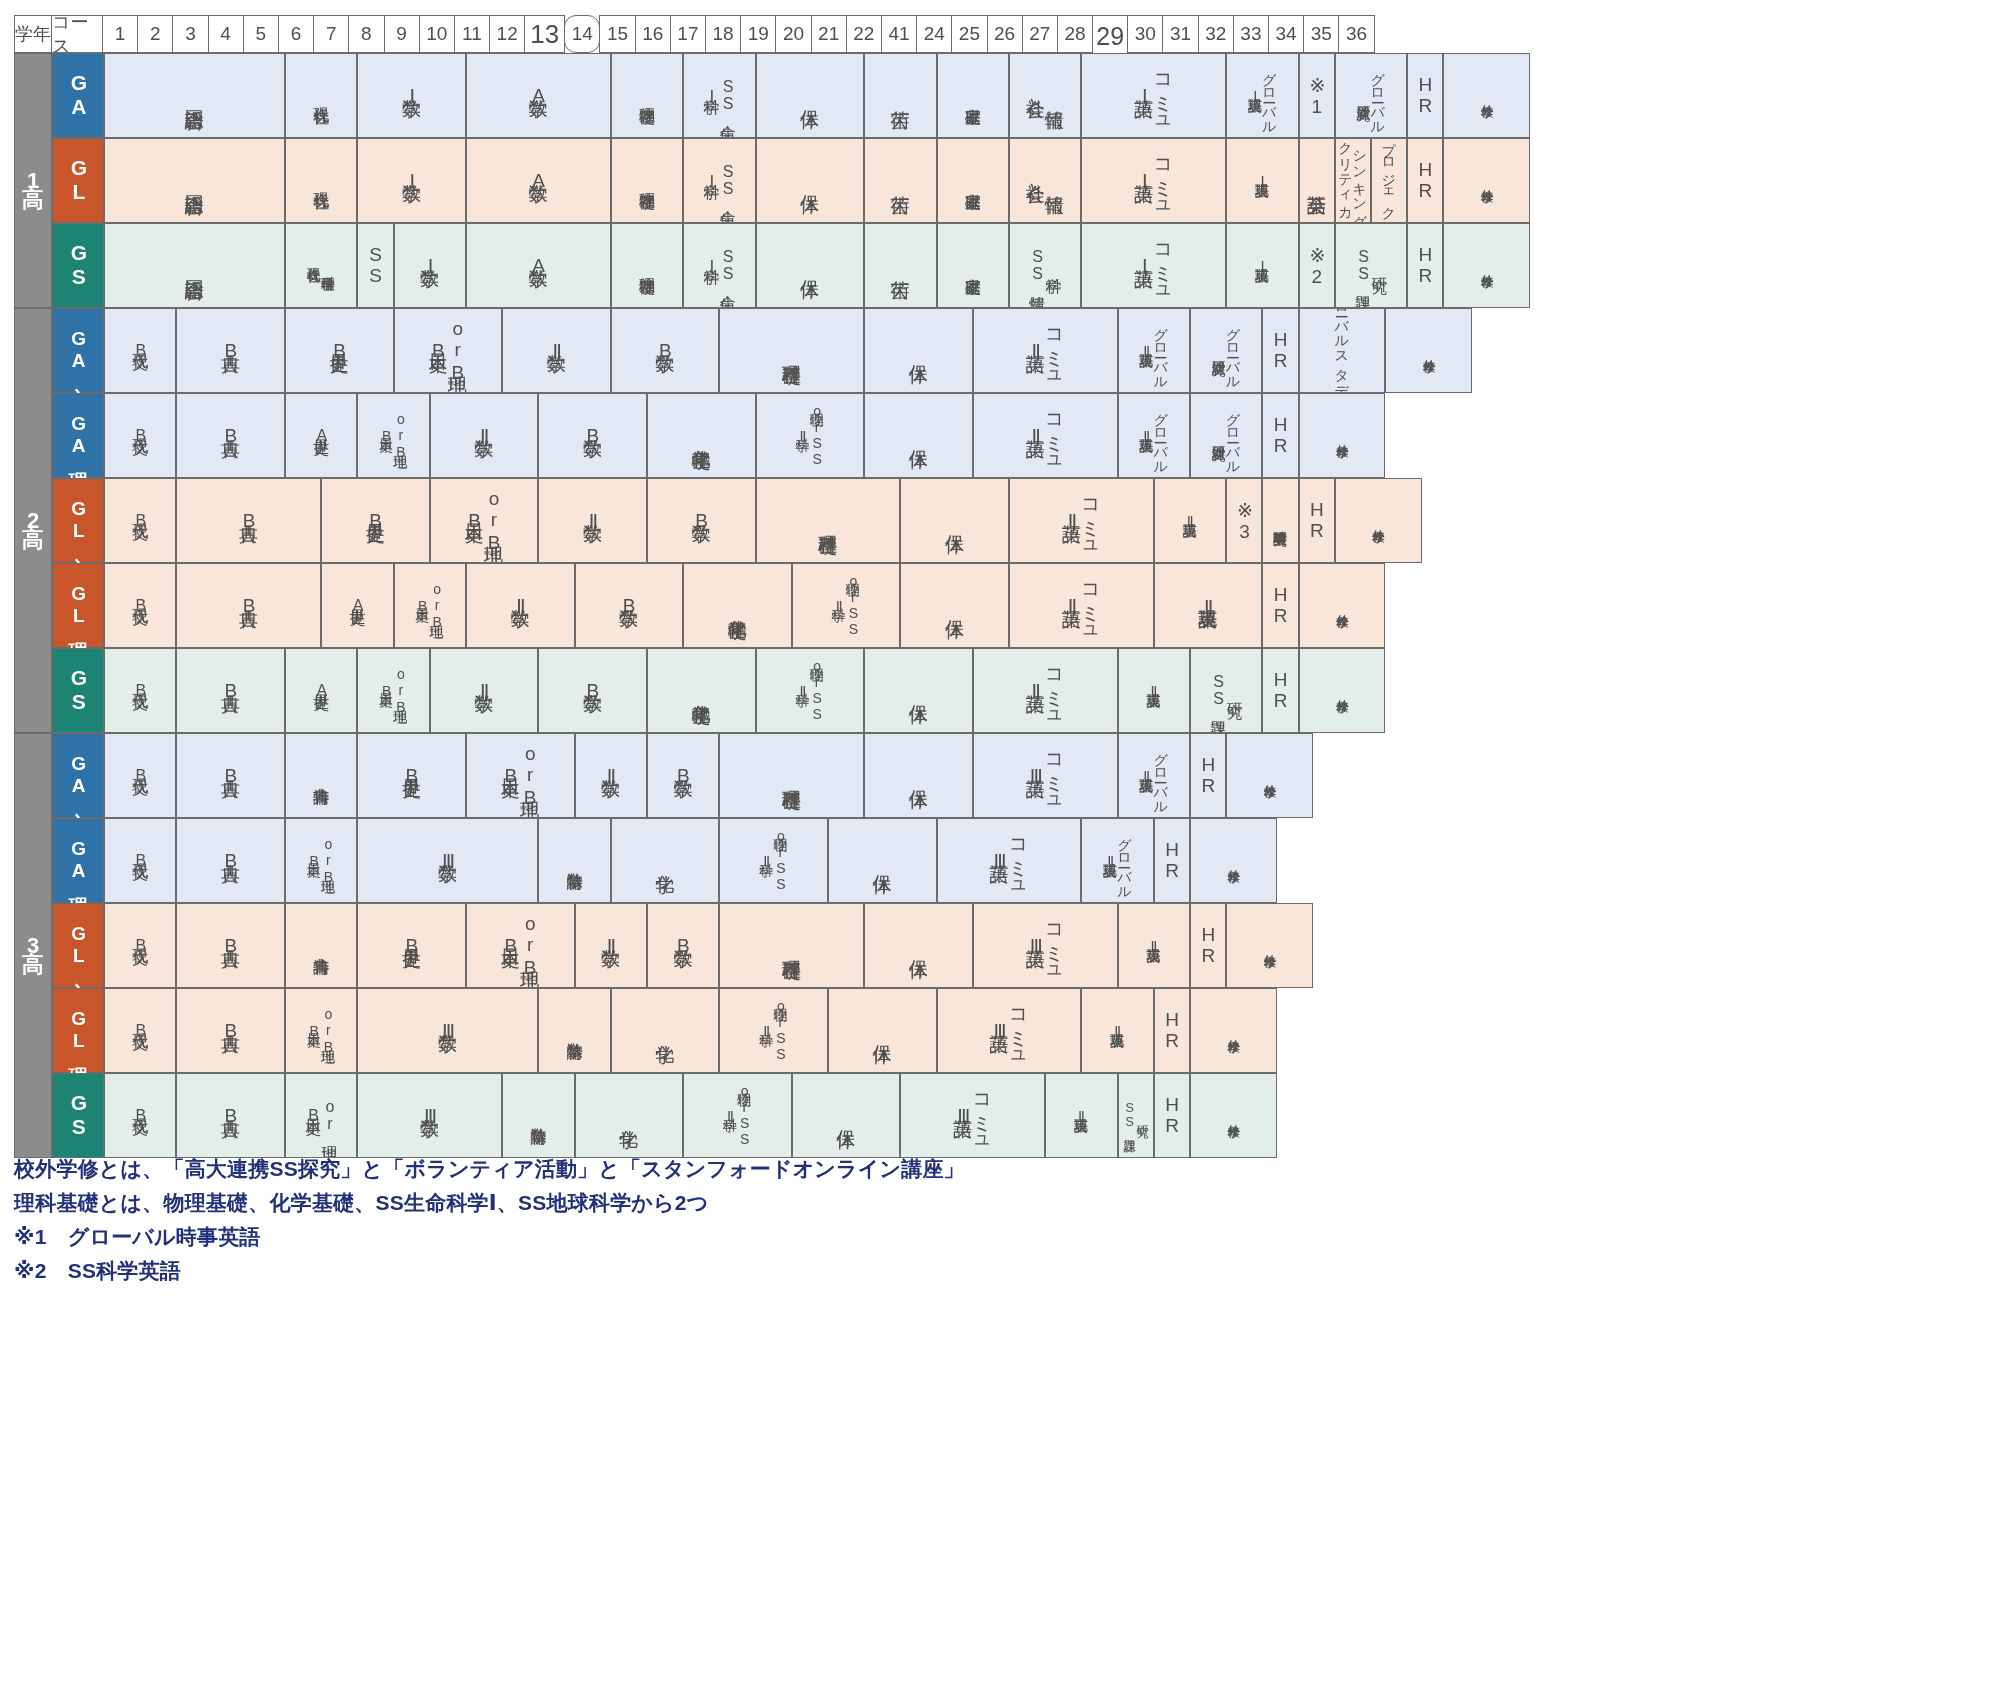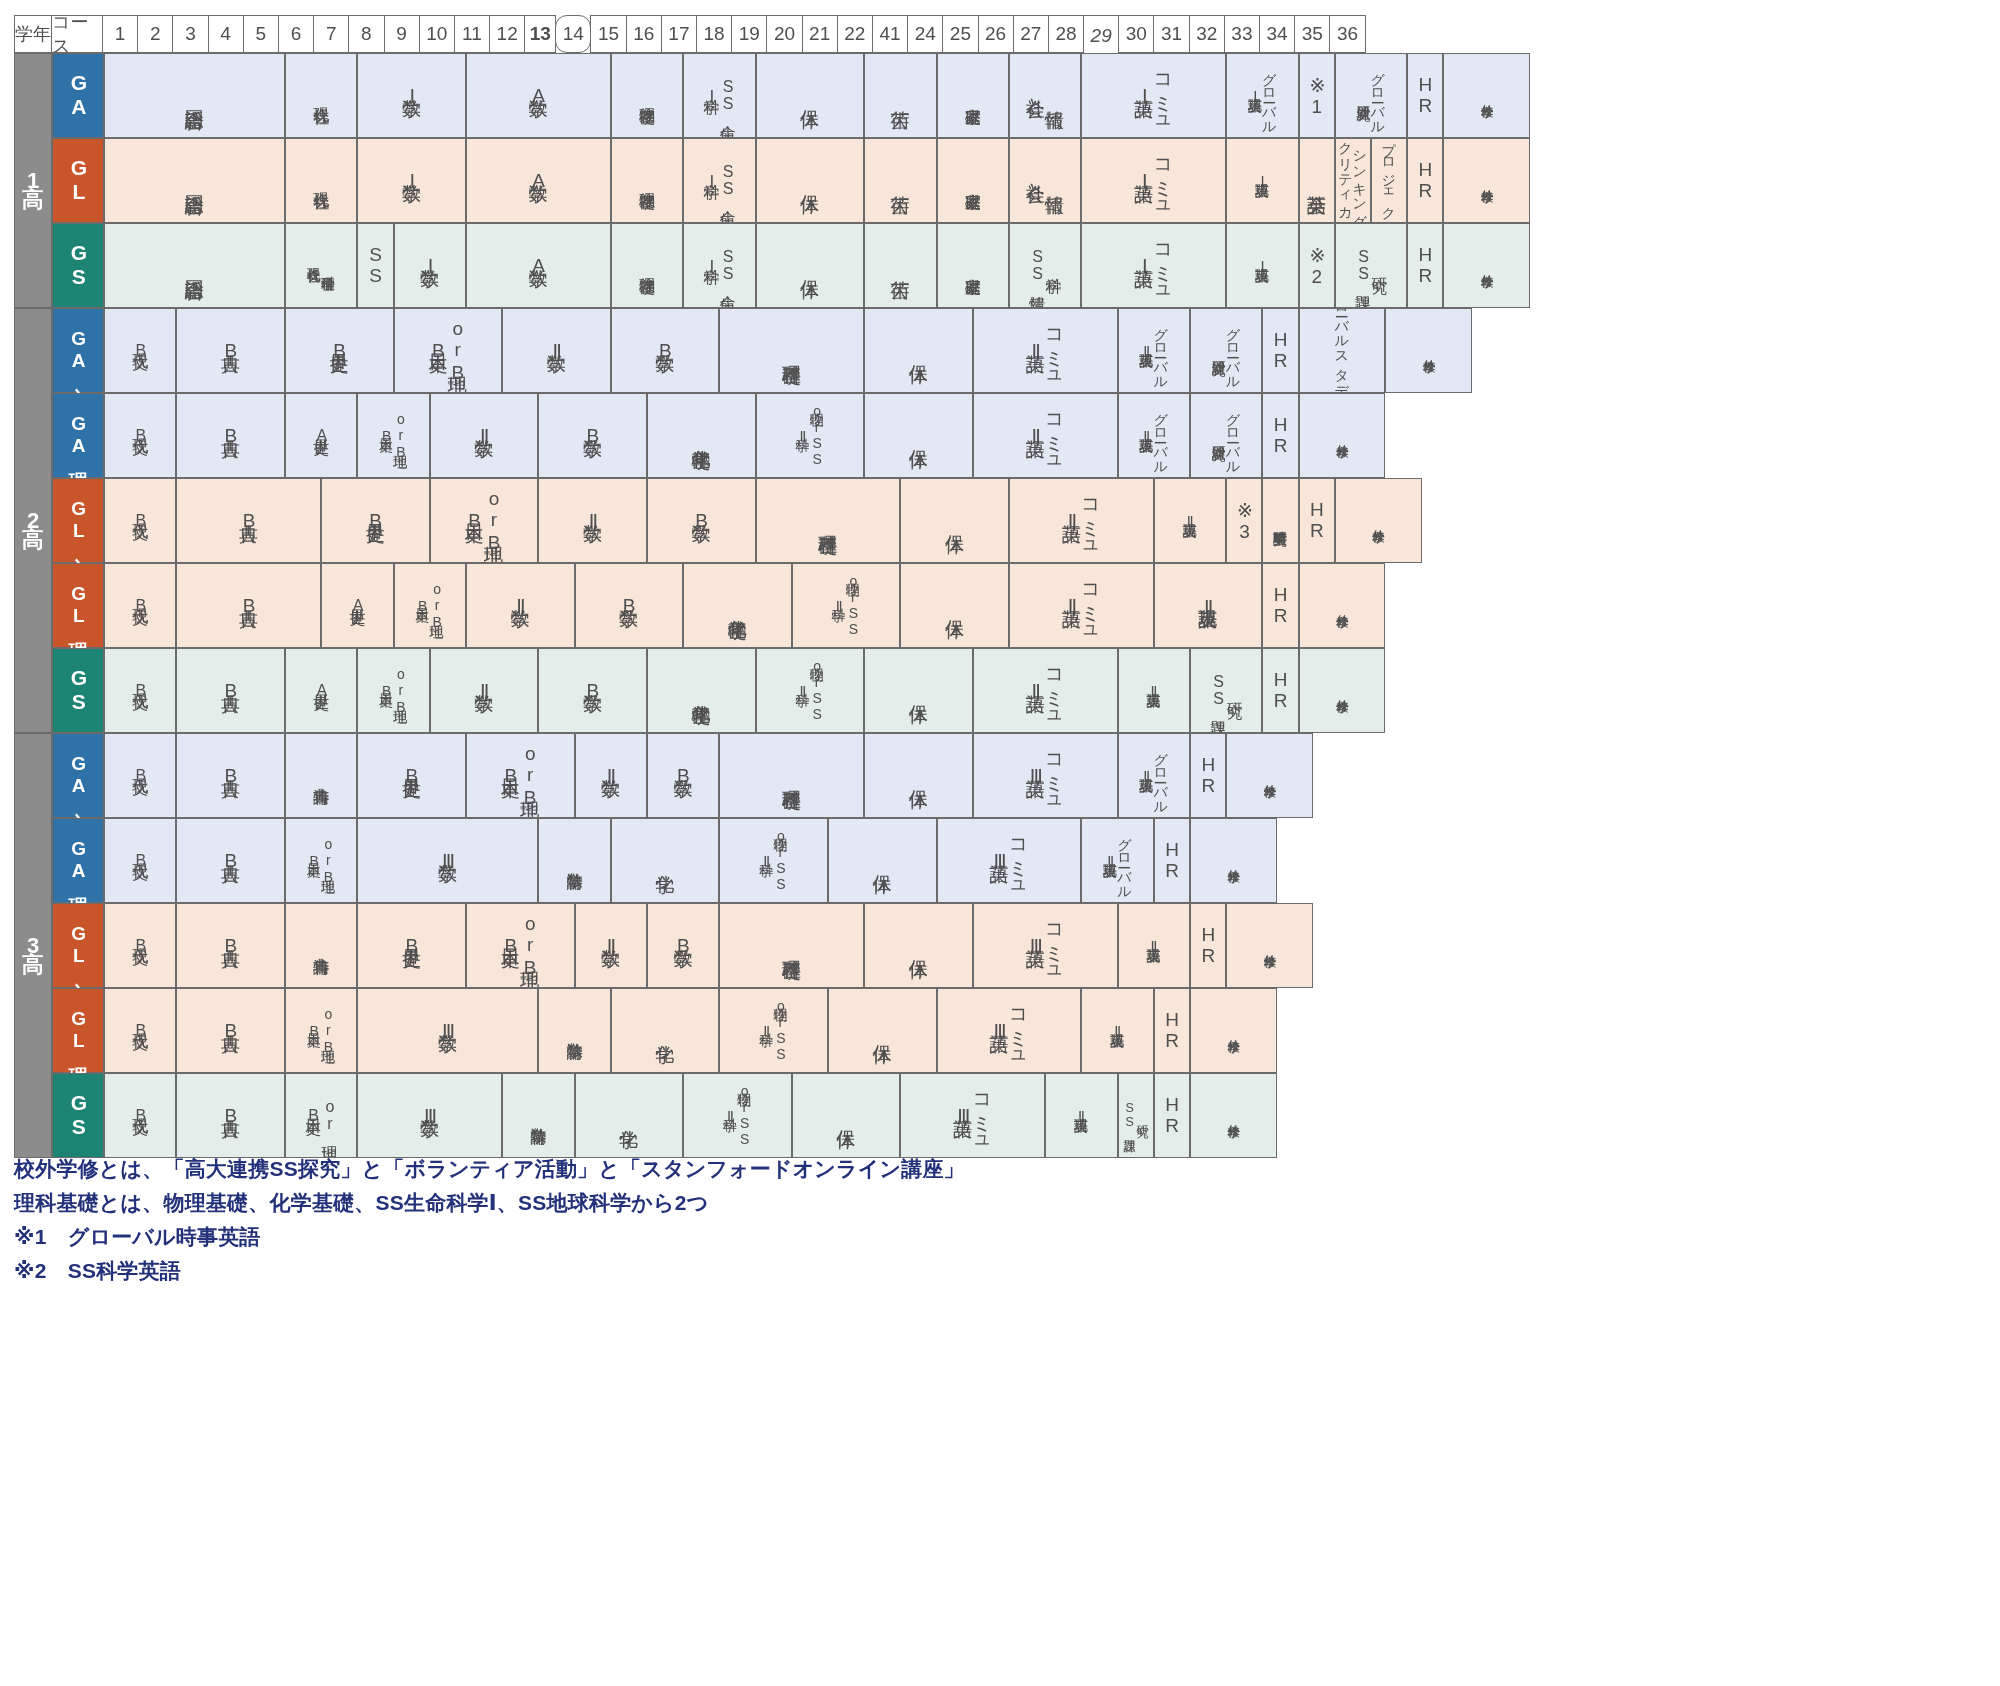--- a/index.html
+++ b/index.html
@@ -106,37 +106,37 @@
         <div class="cell lbl" style="width: 36.2px; height: 38px; font-size: 19px;">3</div>
         <div class="cell lbl" style="width: 36.2px; height: 38px; font-size: 19px;">4</div>
         <div class="cell lbl" style="width: 36.2px; height: 38px; font-size: 19px;">5</div>
         <div class="cell lbl" style="width: 36.2px; height: 38px; font-size: 19px;">6</div>
         <div class="cell lbl" style="width: 36.2px; height: 38px; font-size: 19px;">7</div>
         <div class="cell lbl" style="width: 36.2px; height: 38px; font-size: 19px;">8</div>
         <div class="cell lbl" style="width: 36.2px; height: 38px; font-size: 19px;">9</div>
         <div class="cell lbl" style="width: 36.2px; height: 38px; font-size: 19px;">10</div>
         <div class="cell lbl" style="width: 36.2px; height: 38px; font-size: 19px;">11</div>
         <div class="cell lbl" style="width: 36.2px; height: 38px; font-size: 19px;">12</div>
-        <div class="cell lbl" style="width: 32px; height: 38px; font-size: 19px; font-weight: bold;">13</div>
+        <div class="cell lbl" style="width: 41px; height: 38px; font-size: 26px;">13</div>
         <div class="cell lbl" style="width: 36.2px; height: 38px; font-size: 19px; border-radius: 12px;">14</div>
         <div class="cell lbl" style="width: 36.2px; height: 38px; font-size: 19px;">15</div>
         <div class="cell lbl" style="width: 36.2px; height: 38px; font-size: 19px;">16</div>
         <div class="cell lbl" style="width: 36.2px; height: 38px; font-size: 19px;">17</div>
         <div class="cell lbl" style="width: 36.2px; height: 38px; font-size: 19px;">18</div>
         <div class="cell lbl" style="width: 36.2px; height: 38px; font-size: 19px;">19</div>
         <div class="cell lbl" style="width: 36.2px; height: 38px; font-size: 19px;">20</div>
         <div class="cell lbl" style="width: 36.2px; height: 38px; font-size: 19px;">21</div>
         <div class="cell lbl" style="width: 36.2px; height: 38px; font-size: 19px;">22</div>
         <div class="cell lbl" style="width: 36.2px; height: 38px; font-size: 19px;">41</div>
         <div class="cell lbl" style="width: 36.2px; height: 38px; font-size: 19px;">24</div>
         <div class="cell lbl" style="width: 36.2px; height: 38px; font-size: 19px;">25</div>
         <div class="cell lbl" style="width: 36.2px; height: 38px; font-size: 19px;">26</div>
         <div class="cell lbl" style="width: 36.2px; height: 38px; font-size: 19px;">27</div>
         <div class="cell lbl" style="width: 36.2px; height: 38px; font-size: 19px;">28</div>
-        <div class="cell lbl" style="width: 36.2px; height: 42px; font-size: 19px; font-style: italic;">29</div>
+        <div class="cell lbl" style="width: 36.2px; height: 42px; font-size: 25px;">29</div>
         <div class="cell lbl" style="width: 36.2px; height: 38px; font-size: 19px;">30</div>
         <div class="cell lbl" style="width: 36.2px; height: 38px; font-size: 19px;">31</div>
         <div class="cell lbl" style="width: 36.2px; height: 38px; font-size: 19px;">32</div>
         <div class="cell lbl" style="width: 36.2px; height: 38px; font-size: 19px;">33</div>
         <div class="cell lbl" style="width: 36.2px; height: 38px; font-size: 19px;">34</div>
         <div class="cell lbl" style="width: 36.2px; height: 38px; font-size: 19px;">35</div>
         <div class="cell lbl" style="width: 36.2px; height: 38px; font-size: 19px;">36</div>
       </div>
       <div class="gradecol" style="position: absolute; left: 14px; top: 53px; width: 38px; height: 255px;">
         <span class="vt" style="font-size: 22px; line-height: 1.15;">高1</span>

